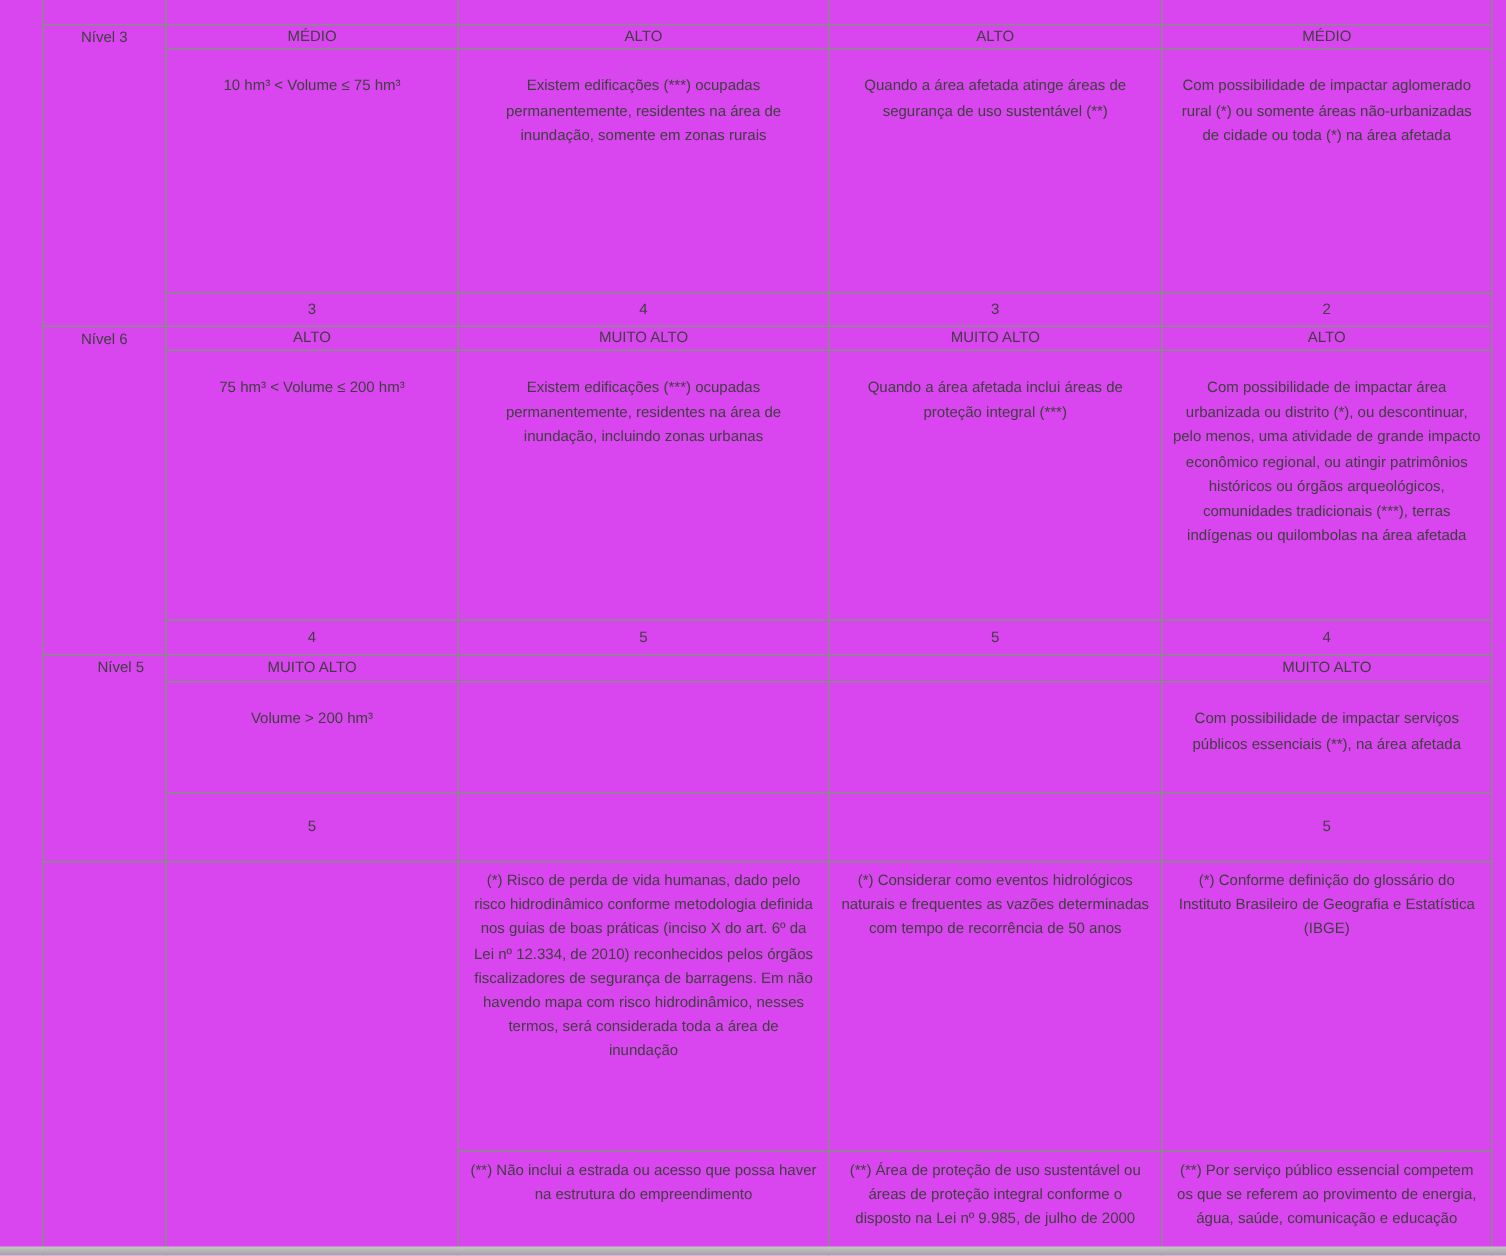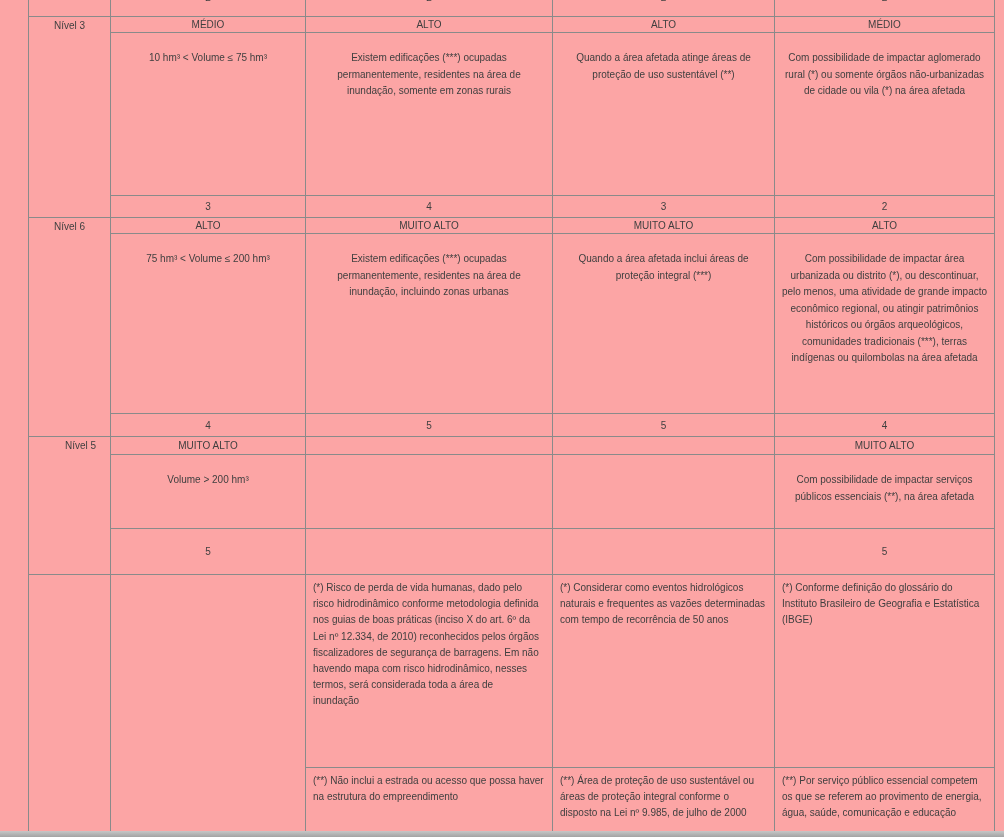--- a/index.html
+++ b/index.html
@@ -1,17 +1,17 @@
 <!DOCTYPE html>
 <html><head>
 <meta charset="utf-8">
 <style>
   html,body{margin:0;padding:0;background:#ffffff;}
   .page{
-    position:relative;width:1004px;height:837px;background:#fca5a5;overflow:hidden;
+    position:relative;width:1004px;height:837px;background:#d946ef;overflow:hidden;
     font-family:"Liberation Sans","DejaVu Sans",sans-serif;color:#3f3f3f;
   }
   table.doc-table{
     position:absolute;left:28px;top:0;width:966px;
     border-collapse:collapse;table-layout:fixed;
   }
   td{
     border:1px solid #8a8a8a;
     font-size:10px;
     padding:1px 6px;
@@ -30,21 +30,21 @@
   .r-desc5 td{height:55px;margin-left:35px;}
   .r-sc5   td{height:43px;}
   .r-fn1   td{height:182px;}
   .r-fn2   td{height:78px;}
   .r-fn3   td{height:66px;}
 
   td.lvl{ text-align:center;vertical-align:top;padding-top:3px; }
   td.cat{ text-align:center;vertical-align:middle;padding:0 8px; }
   td.desc{ text-align:center;vertical-align:top;padding-top:17px;line-height:1.65; }
   td.score{ text-align:center;vertical-align:middle; }
-  td.fn{ text-align:left;vertical-align:top;line-height:1.62;padding:5px 7px;white-space:pre-line; }
+  td.fn{ text-align:center;vertical-align:top;line-height:1.62;padding:5px 7px;white-space:pre-line; }
   td.clipcell{ position:relative; }
   td.clipcell .clipped{
     position:absolute;top:-8px;left:0;right:0;text-align:center;font-size:10px;
   }
   .photo-edge{
     position:absolute;left:0;right:0;bottom:0;height:6px;
     background:linear-gradient(#c6c6c6,#a3a3a3);
   }
 </style>
 </head>
@@ -80,22 +80,22 @@
     <tr class="r-cat3">
       <td class="lvl" rowspan="3">Nível 3</td>
       <td class="cat">MÉDIO</td>
       <td class="cat">ALTO</td>
       <td class="cat">ALTO</td>
       <td class="cat">MÉDIO</td>
     </tr>
     <tr class="r-desc3">
       <td class="desc">10 hm³ &lt; Volume ≤ 75 hm³</td>
       <td class="desc">Existem edificações (***) ocupadas permanentemente, residentes na área de inundação, somente em zonas rurais</td>
-      <td class="desc">Quando a área afetada atinge áreas de proteção de uso sustentável (**)</td>
-      <td class="desc">Com possibilidade de impactar aglomerado rural (*) ou somente órgãos não-urbanizadas de cidade ou vila (*) na área afetada</td>
+      <td class="desc">Quando a área afetada atinge áreas de segurança de uso sustentável (**)</td>
+      <td class="desc">Com possibilidade de impactar aglomerado rural (*) ou somente áreas não-urbanizadas de cidade ou toda (*) na área afetada</td>
     </tr>
     <tr class="r-sc3">
       <td class="score">3</td>
       <td class="score">4</td>
       <td class="score">3</td>
       <td class="score">2</td>
     </tr>
 
     <tr class="r-cat4">
       <td class="lvl" rowspan="3">Nível 6</td>

